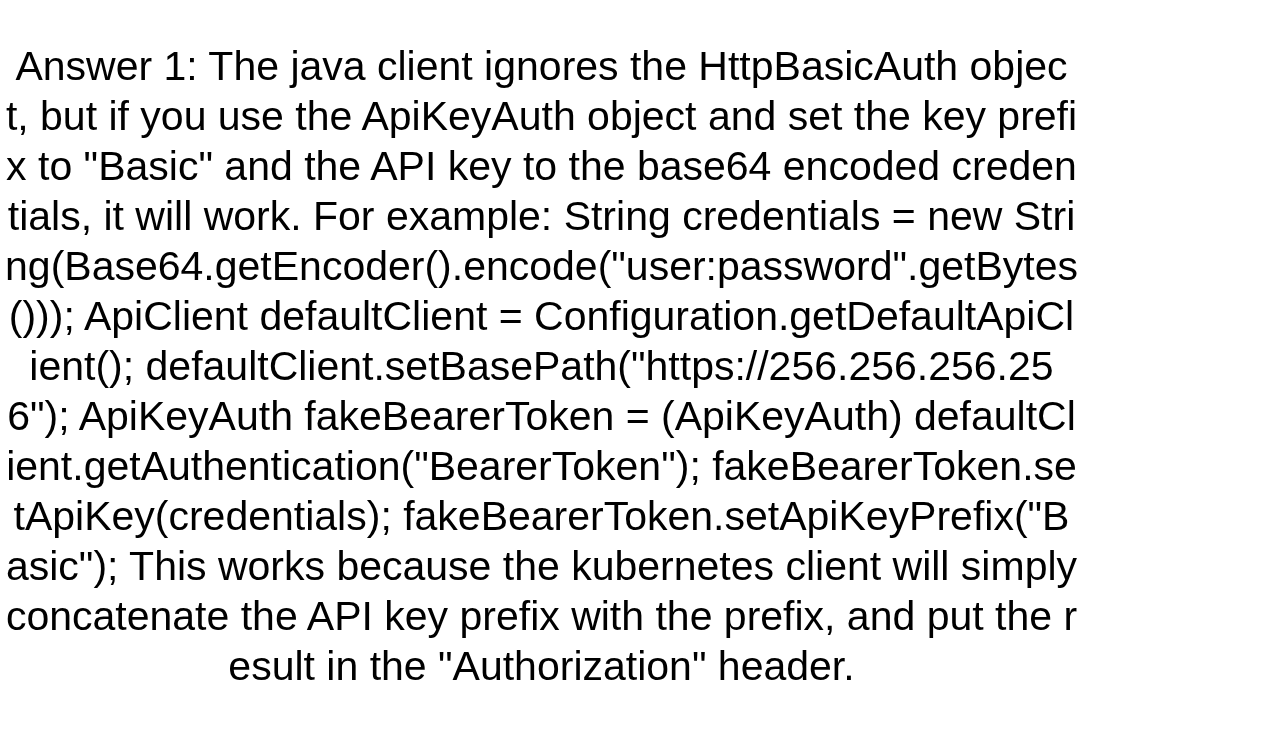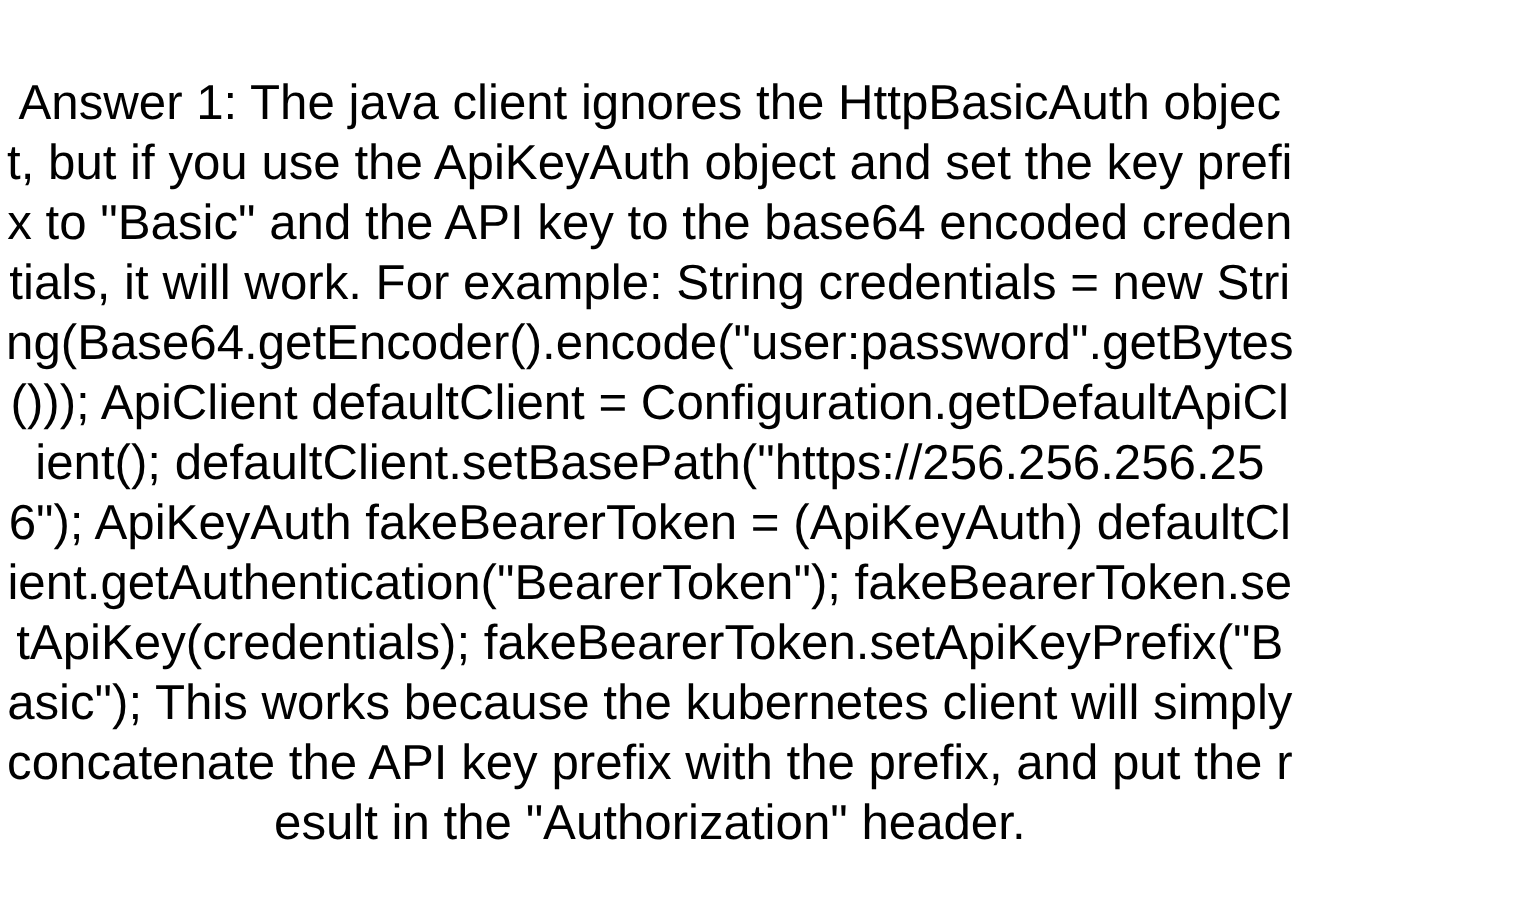--- a/index.html
+++ b/index.html
@@ -12,21 +12,21 @@
   }
   .content {
     width: 1083px;
     height: 751px;
     box-sizing: border-box;
     padding-top: 0px;
     padding-left: 5px;
     padding-right: 5px;
     display: flex;
     flex-direction: column;
-    justify-content: flex-end;
+    justify-content: flex-start;
   }
   .answer-text {
     font-family: Arial, Helvetica, sans-serif;
     font-size: 41px;
     line-height: 50px;
     color: #000000;
     text-align: center;
     white-space: normal;
     word-break: break-all;
     font-weight: 400;

